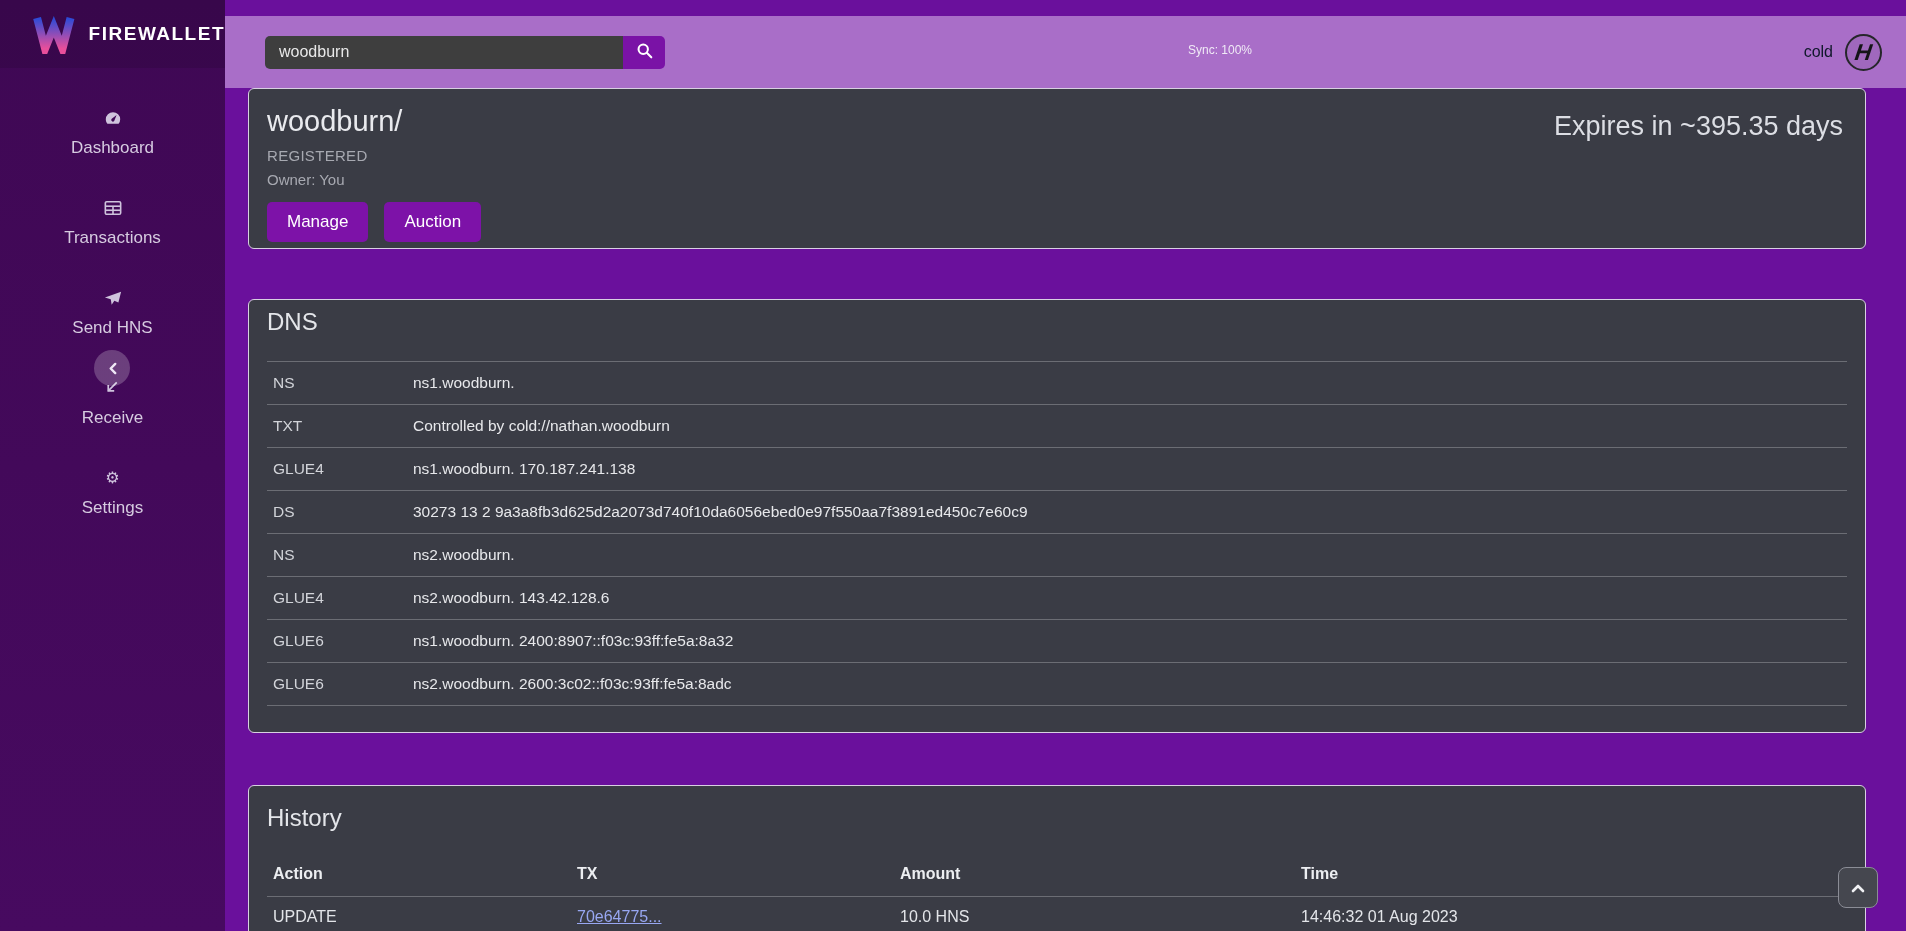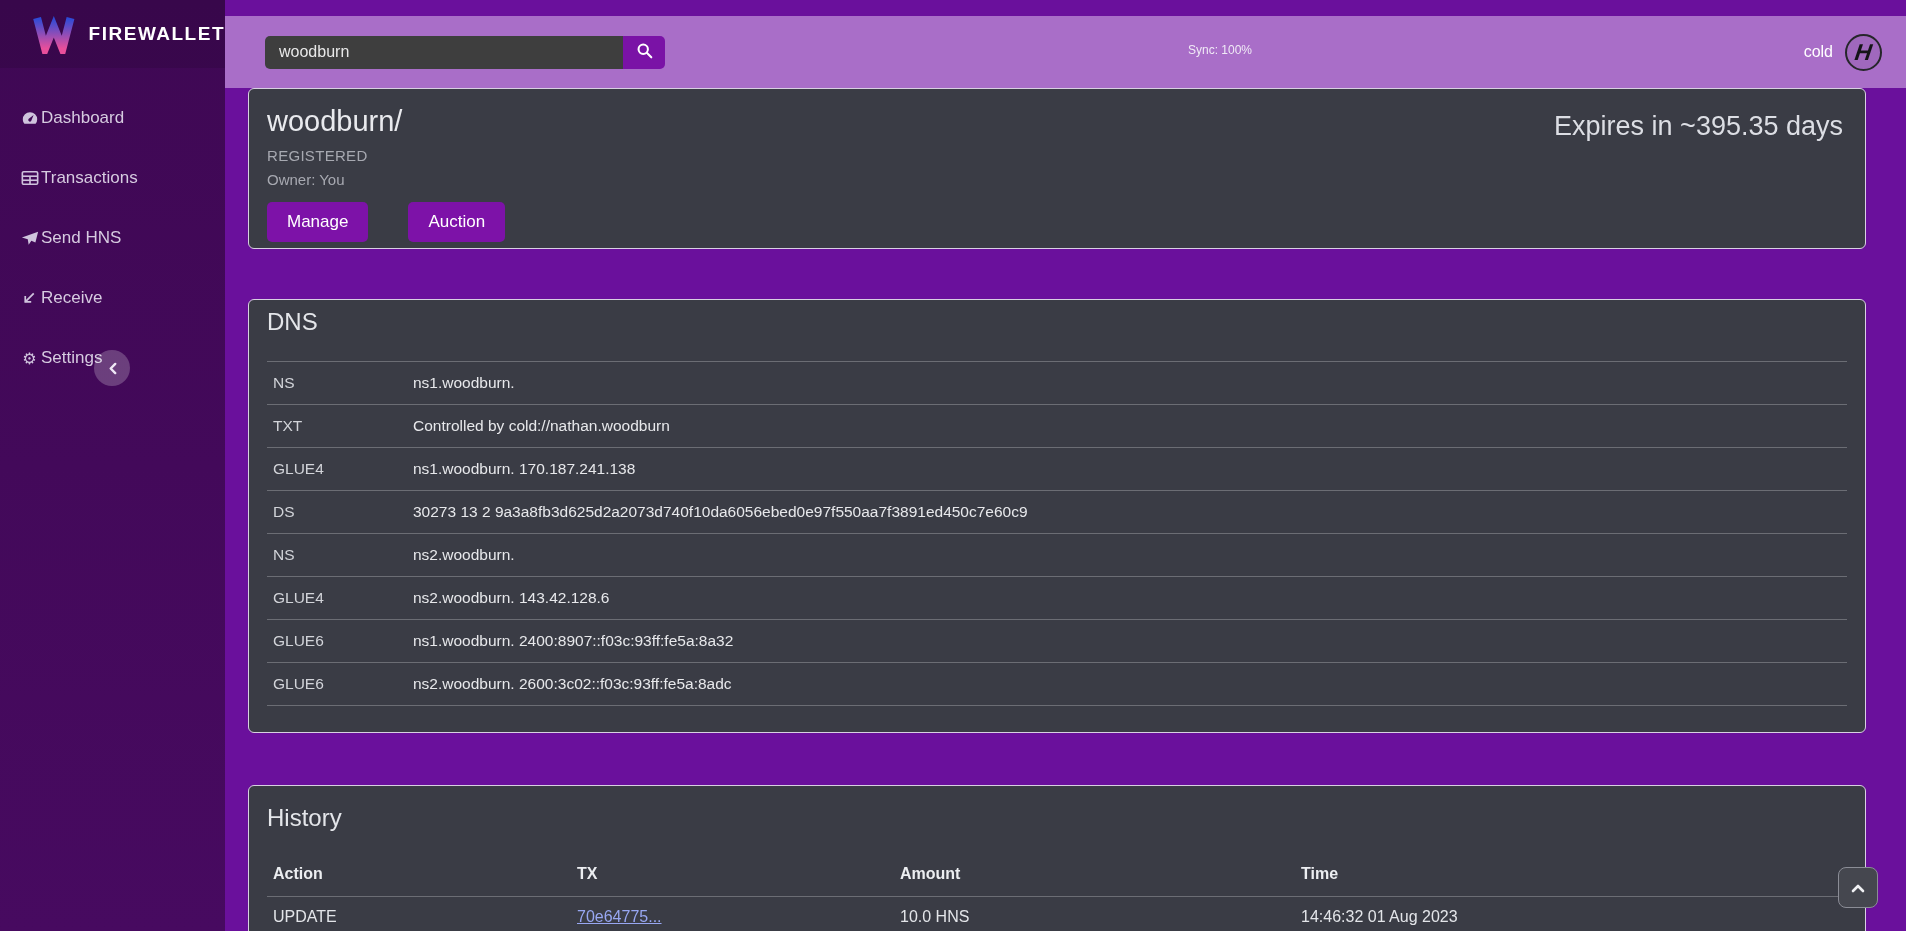--- a/index.html
+++ b/index.html
@@ -19,23 +19,23 @@
   .logo-row {
     height: 68px; display: flex; align-items: center; padding-left: 32px;
     background: rgba(0,0,0,0.10);
   }
   .brand {
     color: #ffffff; font-weight: bold; font-size: 19px;
     letter-spacing: 1.5px; margin-left: 13px;
   }
   .nav { padding-top: 26px; }
   .nav-item {
-    display: flex; align-items: center; gap: 2px;
+    display: flex; align-items: center; gap: 11px;
     padding: 14px 20px; margin-bottom: 12px;
-    color: #d6cbe0; font-size: 17px; cursor: pointer;
+    color: #d6cbe0; font-size: 17px; cursor: pointer; flex-direction: column;
   }
   .nav-item .icon { width: 19px; height: 19px; display: inline-flex; align-items: center; justify-content: center; color: #cfc3dd; }
   .collapse-btn {
     position: absolute; left: 94px; top: 350px;
     width: 36px; height: 36px; border-radius: 50%;
     background: rgba(255,255,255,0.22); border: none;
     display: flex; align-items: center; justify-content: center;
     color: #efe8f6; cursor: pointer;
   }
 
@@ -58,21 +58,21 @@
   }
   .sync-label {
     position: absolute; left: 963px; top: 0; height: 68px;
     display: flex; align-items: center;
     color: #f0eaf6; font-size: 12px;
   }
   .wallet-group {
     margin-left: auto; display: flex; align-items: center;
     gap: 12px; padding-right: 24px;
   }
-  .wallet-name { color: #ffffff; font-size: 16px; }
+  .wallet-name { color: #0f172a; font-size: 16px; }
   .hns-circle {
     width: 37px; height: 37px; border-radius: 50%;
     border: 2px solid #26262b; display: flex; align-items: center; justify-content: center;
     cursor: pointer; background: rgba(0,0,0,0.05);
   }
   .hns-h {
     font-weight: bold; font-style: italic; font-size: 23px; color: #141418;
     transform: skewX(-8deg); line-height: 1;
   }
 
@@ -89,21 +89,21 @@
   .card.dns-card { margin-top: 50px; padding: 8px 0 26px 0; }
   .card.history-card { margin-top: 52px; padding: 18px 0 26px 0; height: 260px; }
 
   .domain-title { color: #e9eaee; font-size: 29px; font-weight: 400; }
   .domain-expires {
     position: absolute; right: 22px; top: 22px;
     color: #dcdee4; font-size: 27px; font-weight: 400;
   }
   .domain-status { color: #a7a9b1; font-size: 15px; margin-top: 9px; letter-spacing: 0.3px; }
   .domain-owner { color: #a7a9b1; font-size: 15px; margin-top: 7px; }
-  .btn-row { margin-top: 14px; display: flex; gap: 40px; }
+  .btn-row { margin-top: 14px; display: flex; gap: 16px; }
   .btn {
     background: #7d12a8; color: #ffffff; border: none; border-radius: 5px;
     font-size: 17px; padding: 10px 20px; cursor: pointer;
     font-family: "Liberation Sans", sans-serif;
   }
 
   .section-title { color: #e4e6ea; font-size: 24px; font-weight: 400; padding-left: 18px; }
 
   .dtable { margin: 25px 18px 0 18px; }
   .trow {

